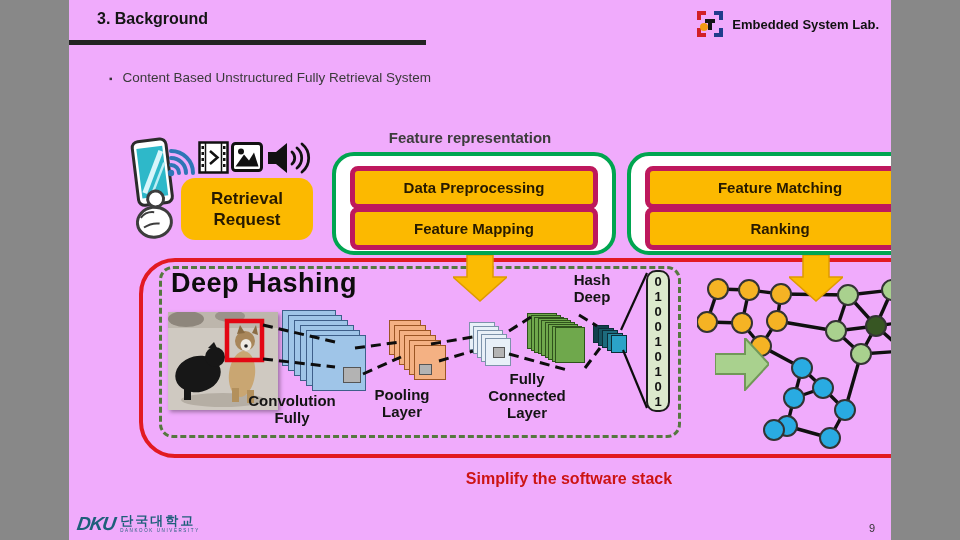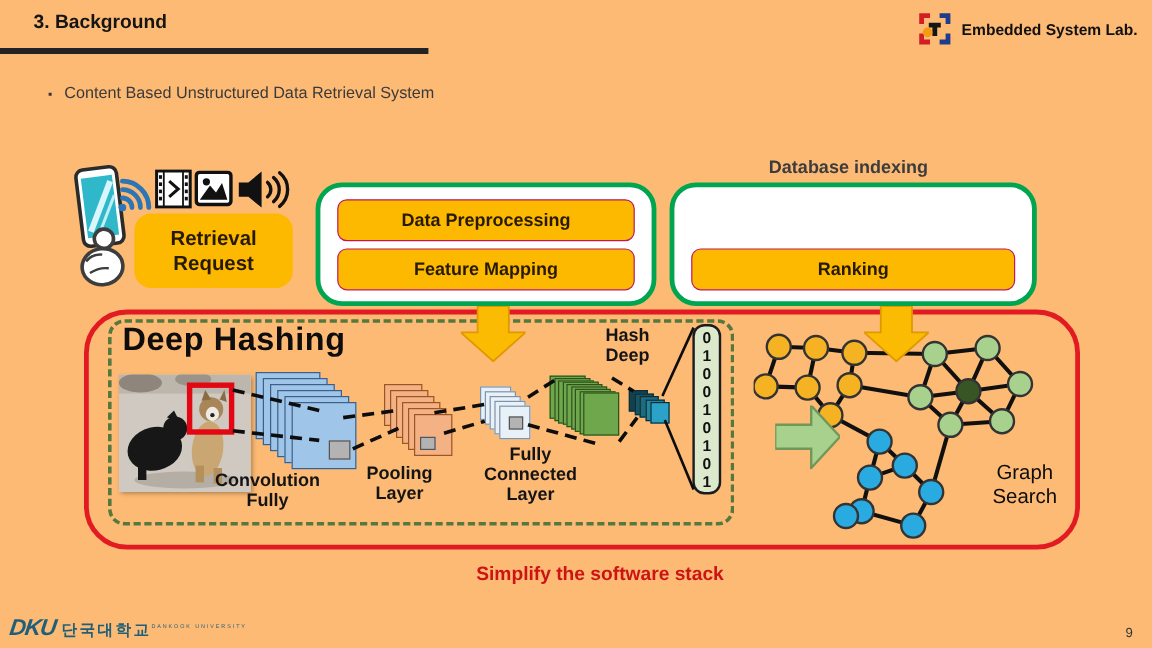--- a/index.html
+++ b/index.html
@@ -1,29 +1,29 @@
 <!DOCTYPE html>
 <html><head>
 <meta charset="utf-8">
 <style>
   html,body{margin:0;padding:0;background:#888;}
-  #slide{position:relative;width:960px;height:540px;background:#fdba74;overflow:hidden;
+  #slide{position:relative;width:822px;height:540px;background:#f0abfc;overflow:hidden;
          font-family:"Liberation Sans","DejaVu Sans",sans-serif;margin:0 auto;}
   .abs{position:absolute;}
   
   .slide-title{left:28px;top:10px;font-size:16px;font-weight:bold;color:#151515;}
   .title-bar{left:0;top:40px;width:357px;height:5px;background:#232323;}
   .lab-brand{top:9px;right:12px;display:flex;align-items:center;gap:7px;}
   .lab-name{font-size:13px;font-weight:bold;color:#111;}
   .bullet-row{left:40px;top:70px;font-size:13.5px;color:#3a3a3a;display:flex;gap:10px;align-items:baseline;}
   .bullet-marker{font-size:10px;color:#333;}
   
   .group-title{font-size:15px;font-weight:bold;color:#3c3c3c;text-align:center;}
   .green-box{border:4px solid #00A550;border-radius:22px;background:#fff;}
-  .step-btn{position:absolute;left:14px;right:14px;height:33px;background:#FCB900;border:1px solid #be185d;
+  .step-btn{position:absolute;left:14px;right:14px;height:33px;background:#FCB900;border:5px solid #be185d;
             border-radius:8px;display:flex;align-items:center;justify-content:center;
             font-size:15px;font-weight:bold;color:#271a00;}
   .request-box{left:112px;top:178px;width:132px;height:62px;background:#FCB900;border-radius:14px;
                display:flex;align-items:center;justify-content:center;text-align:center;
                font-size:17px;font-weight:bold;color:#271a00;line-height:1.25;padding:2px 14px;box-sizing:border-box;}
   
   .red-frame{left:70px;top:258px;width:830px;height:200px;border:4px solid #E21A22;border-radius:36px;box-sizing:border-box;}
   .dash-frame{left:90px;top:266px;width:522px;height:172px;border:3px dashed #55783f;border-radius:14px;box-sizing:border-box;}
   .dh-title{left:102px;top:268px;font-size:27px;font-weight:bold;color:#0d0d0d;letter-spacing:.5px;}
   .layer-label{font-size:15px;font-weight:600;color:#141414;text-align:center;line-height:1.12;}
@@ -33,21 +33,21 @@
               border-radius:10px;box-sizing:border-box;display:flex;flex-direction:column;align-items:center;
               justify-content:center;font-size:13px;font-weight:bold;color:#111;line-height:15px;}
   .graph-label{left:812px;top:384px;width:84px;font-size:17px;font-weight:normal;color:#0d0d0d;text-align:center;line-height:1.2;}
   
   .conclusion{left:40px;top:470px;width:920px;text-align:center;color:#CC1414;font-weight:bold;}
   .conclusion .l1{font-size:16px;}
   .conclusion .l2{font-size:16px;margin-top:3px;}
   
   .uni-brand{left:8px;bottom:5px;display:flex;align-items:center;gap:5px;color:#1E5F7A;}
   .uni-acronym{font-size:19px;font-weight:900;font-style:italic;transform:skewX(-8deg);letter-spacing:-1px;}
-  .uni-text{display:flex;flex-direction:row;line-height:1;}
+  .uni-text{display:flex;flex-direction:column;line-height:1;}
   .uni-kr{font-size:13px;font-weight:bold;letter-spacing:2px;}
   .uni-en{font-size:4.5px;letter-spacing:1.6px;margin-top:2px;}
   .page-num{right:16px;bottom:6px;font-size:11px;color:#333;}
   svg{display:block;}
 </style>
 </head>
 <body>
 
 <div id="slide">
 
@@ -62,21 +62,21 @@
         <path d="M28,28 h-9 v-4 h5 v-5 h4 z" fill="#1F3C8C"></path>
         <path d="M10,10 h10 v4 h-3 v7 h-4 v-7 h-3 z" fill="#151515"></path>
         <circle cx="9" cy="18" r="4" fill="#F49B13"></circle>
       </svg>
     </span>
     <span class="lab-name">Embedded System Lab.</span>
   </div>
 
   <div class="abs bullet-row">
     <span class="bullet-marker">▪</span>
-    <span>Content Based Unstructured Data Retrieval System</span>
+    <span>Content Based Unstructured Fully Retrieval System</span>
   </div>
 
   <span class="abs" style="left:54px;top:136px;">
     <svg width="62" height="106" viewBox="0 0 62 106">
       <g transform="rotate(-7 31 50)">
         <rect x="14" y="4" width="34" height="64" rx="6" fill="#fff" stroke="#2b2b2b" stroke-width="3"></rect>
         <rect x="18" y="11" width="26" height="50" fill="#2EB8C9"></rect>
         <line x1="21" y1="56" x2="42" y2="16" stroke="#d8f6fb" stroke-width="5"></line>
         <line x1="27" y1="60" x2="44" y2="28" stroke="#bfeef5" stroke-width="2.5"></line>
         <ellipse cx="27" cy="86" rx="17" ry="15" fill="#fff" stroke="#3d3d3d" stroke-width="3"></ellipse>
@@ -123,27 +123,28 @@
     <svg width="46" height="38" viewBox="0 0 46 38">
       <polygon points="2,13 10,13 21,4 21,34 10,25 2,25" fill="#111"></polygon>
       <path d="M 26,13 A 8,8 0 0 1 26,25" fill="none" stroke="#111" stroke-width="2.8" stroke-linecap="round"></path>
       <path d="M 31,9 A 13,13 0 0 1 31,29" fill="none" stroke="#111" stroke-width="2.8" stroke-linecap="round"></path>
       <path d="M 36,5 A 18,18 0 0 1 36,33" fill="none" stroke="#111" stroke-width="2.8" stroke-linecap="round"></path>
     </svg>
   </span>
 
   <div class="abs request-box">Retrieval Request</div>
 
+  <div class="abs group-title" style="left:263px;top:129px;width:276px;">Feature representation</div>
   <div class="abs green-box" style="left:263px;top:152px;width:276px;height:95px;">
     <div class="step-btn" style="top:10px;">Data Preprocessing</div>
     <div class="step-btn" style="top:51px;">Feature Mapping</div>
   </div>
 
-  <div class="abs group-title" style="left:558px;top:131px;width:298px;">Database indexing</div>
   <div class="abs green-box" style="left:558px;top:152px;width:298px;height:95px;">
+    <div class="step-btn" style="top:10px;">Feature Matching</div>
     <div class="step-btn" style="top:51px;text-align:right;">Ranking</div>
   </div>
 
   <div class="abs red-frame"></div>
   <div class="abs dash-frame"></div>
 
   <span class="abs" style="left:384px;top:255px;z-index:6;">
     <svg width="54" height="47" viewBox="0 0 54 47">
       <polygon points="14,0 40,0 40,22 54,22 27,46 0,22 14,22" fill="#FBBB03" stroke="#DE9A00" stroke-width="1.5"></polygon>
     </svg>
@@ -226,21 +227,21 @@
   <div class="abs stack" id="hash-stack" style="left: 524px; top: 325px; z-index: 4; width: 34px; height: 28px;">
       <div class="sq" style="left: 0px; top: 0px; width: 16px; height: 18px; background: rgb(18, 64, 76); border: 1.6px solid rgb(12, 46, 56);"></div>
       <div class="sq" style="left: 4.5px; top: 2.5px; width: 16px; height: 18px; background: rgb(23, 85, 99); border: 1.6px solid rgb(12, 46, 56);"></div>
       <div class="sq" style="left: 9px; top: 5px; width: 16px; height: 18px; background: rgb(29, 107, 125); border: 1.6px solid rgb(12, 46, 56);"></div>
       <div class="sq" style="left: 13.5px; top: 7.5px; width: 16px; height: 18px; background: rgb(36, 133, 156); border: 1.6px solid rgb(12, 46, 56);"></div>
       <div class="sq" style="left: 18px; top: 10px; width: 16px; height: 18px; background: rgb(43, 163, 200); border: 1.6px solid rgb(12, 46, 56);"></div>
     </div>
 
   <div class="abs layer-label" style="left:168px;top:393px;width:110px;">Convolution Fully</div>
   <div class="abs layer-label" style="left:293px;top:387px;width:80px;">Pooling Layer</div>
-  <div class="abs layer-label" style="left:394px;top:371px;width:96px;">Fully Connected Layer</div>
+  <div class="abs layer-label" style="left:410px;top:371px;width:96px;">Fully Connected Layer</div>
   <div class="abs layer-label" style="left:492px;top:272px;width:62px;">Hash Deep</div>
 
   <div class="abs bits-strip" id="bits-strip">
       <div>0</div>
       <div>1</div>
       <div>0</div>
       <div>0</div>
       <div>1</div>
       <div>0</div>
       <div>1</div>

